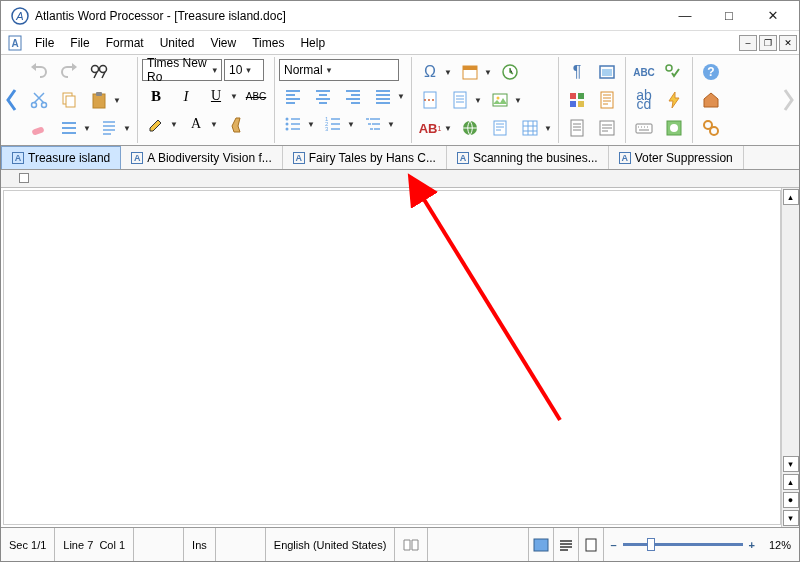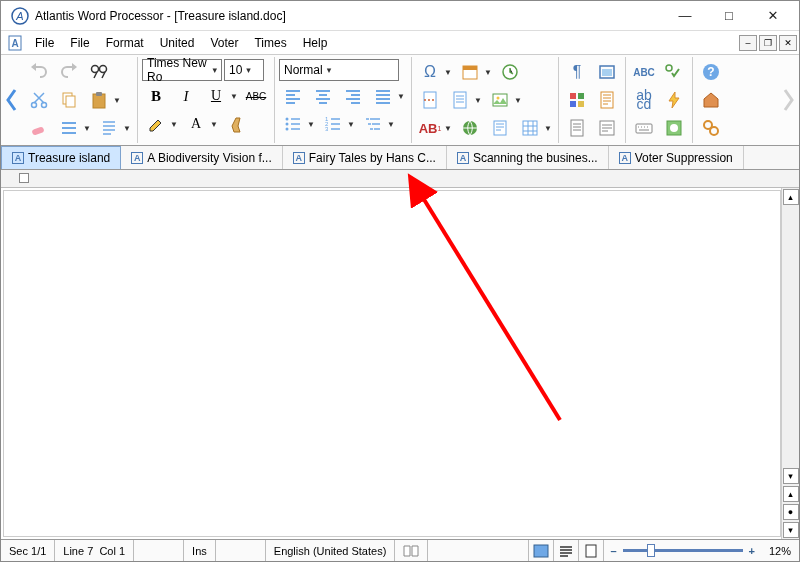--- a/index.html
+++ b/index.html
@@ -36,21 +36,21 @@
 
 .ruler { height: 18px; border-bottom: 1px solid #bbb; background: #f3f3f3; position: relative; }
 .ruler::before { content:''; position:absolute; left:18px; top:3px; width:8px; height:8px; border:1px solid #888; background:#fff; }
 
 .editor { flex: 1; display: flex; overflow: hidden; }
 .page { flex: 1; background: #fff; border: 1px solid #ccc; margin: 2px 0 2px 2px; }
 .vscroll { width: 18px; background: #f0f0f0; border-left: 1px solid #ccc; display: flex; flex-direction: column; align-items: center; }
 .vscroll .sbtn { width: 16px; height: 16px; border: 1px solid #999; background: #fff; font-size: 9px; display:flex; align-items:center; justify-content:center; cursor:pointer; margin:1px 0; }
 .vscroll .track { flex: 1; }
 
-.statusbar { height: 22px; border-top: 1px solid #999; display: flex; align-items: center; font-size: 11px; background: #fafafa; }
+.statusbar { height: 34px; border-top: 1px solid #999; display: flex; align-items: center; font-size: 11px; background: #fafafa; }
 .statusbar .cell { border-right: 1px solid #bbb; padding: 0 8px; height: 100%; display: flex; align-items: center; }
 .statusbar .spacer { flex: 1; border-right: 1px solid #bbb; height:100%; }
 .zoom-slider { display: flex; align-items: center; gap: 6px; padding: 0 6px; }
 .zoom-slider .rail { width: 120px; height: 3px; background: #5a7fb8; position: relative; }
 .zoom-slider .thumb { position: absolute; top: -5px; left: 24px; width: 8px; height: 13px; background: #fff; border:1px solid #5a7fb8; }
 
 .arrow-overlay { position: absolute; pointer-events: none; }
 
 svg.ic { width: 20px; height: 20px; }
 </style>
@@ -78,21 +78,21 @@
     <span class="mini-icon">
       <svg viewBox="0 0 16 16">
           <rect x="2" y="1" width="12" height="14" fill="#fff" stroke="#4a7ab5"></rect>
           <text x="8" y="12" text-anchor="middle" font-size="10" fill="#4a7ab5" font-weight="bold">A</text>
         </svg>
     </span>
     <div class="menu-item">File</div>
     <div class="menu-item">File</div>
     <div class="menu-item">Format</div>
     <div class="menu-item">United</div>
-    <div class="menu-item">Voter</div>
+    <div class="menu-item">View</div>
     <div class="menu-item">Times</div>
     <div class="menu-item">Help</div>
     <div class="doc-win-btns">
       <div class="doc-win-btn">–</div>
       <div class="doc-win-btn">❐</div>
       <div class="doc-win-btn">✕</div>
     </div>
   </div>
 
   <div class="toolbar-area">

